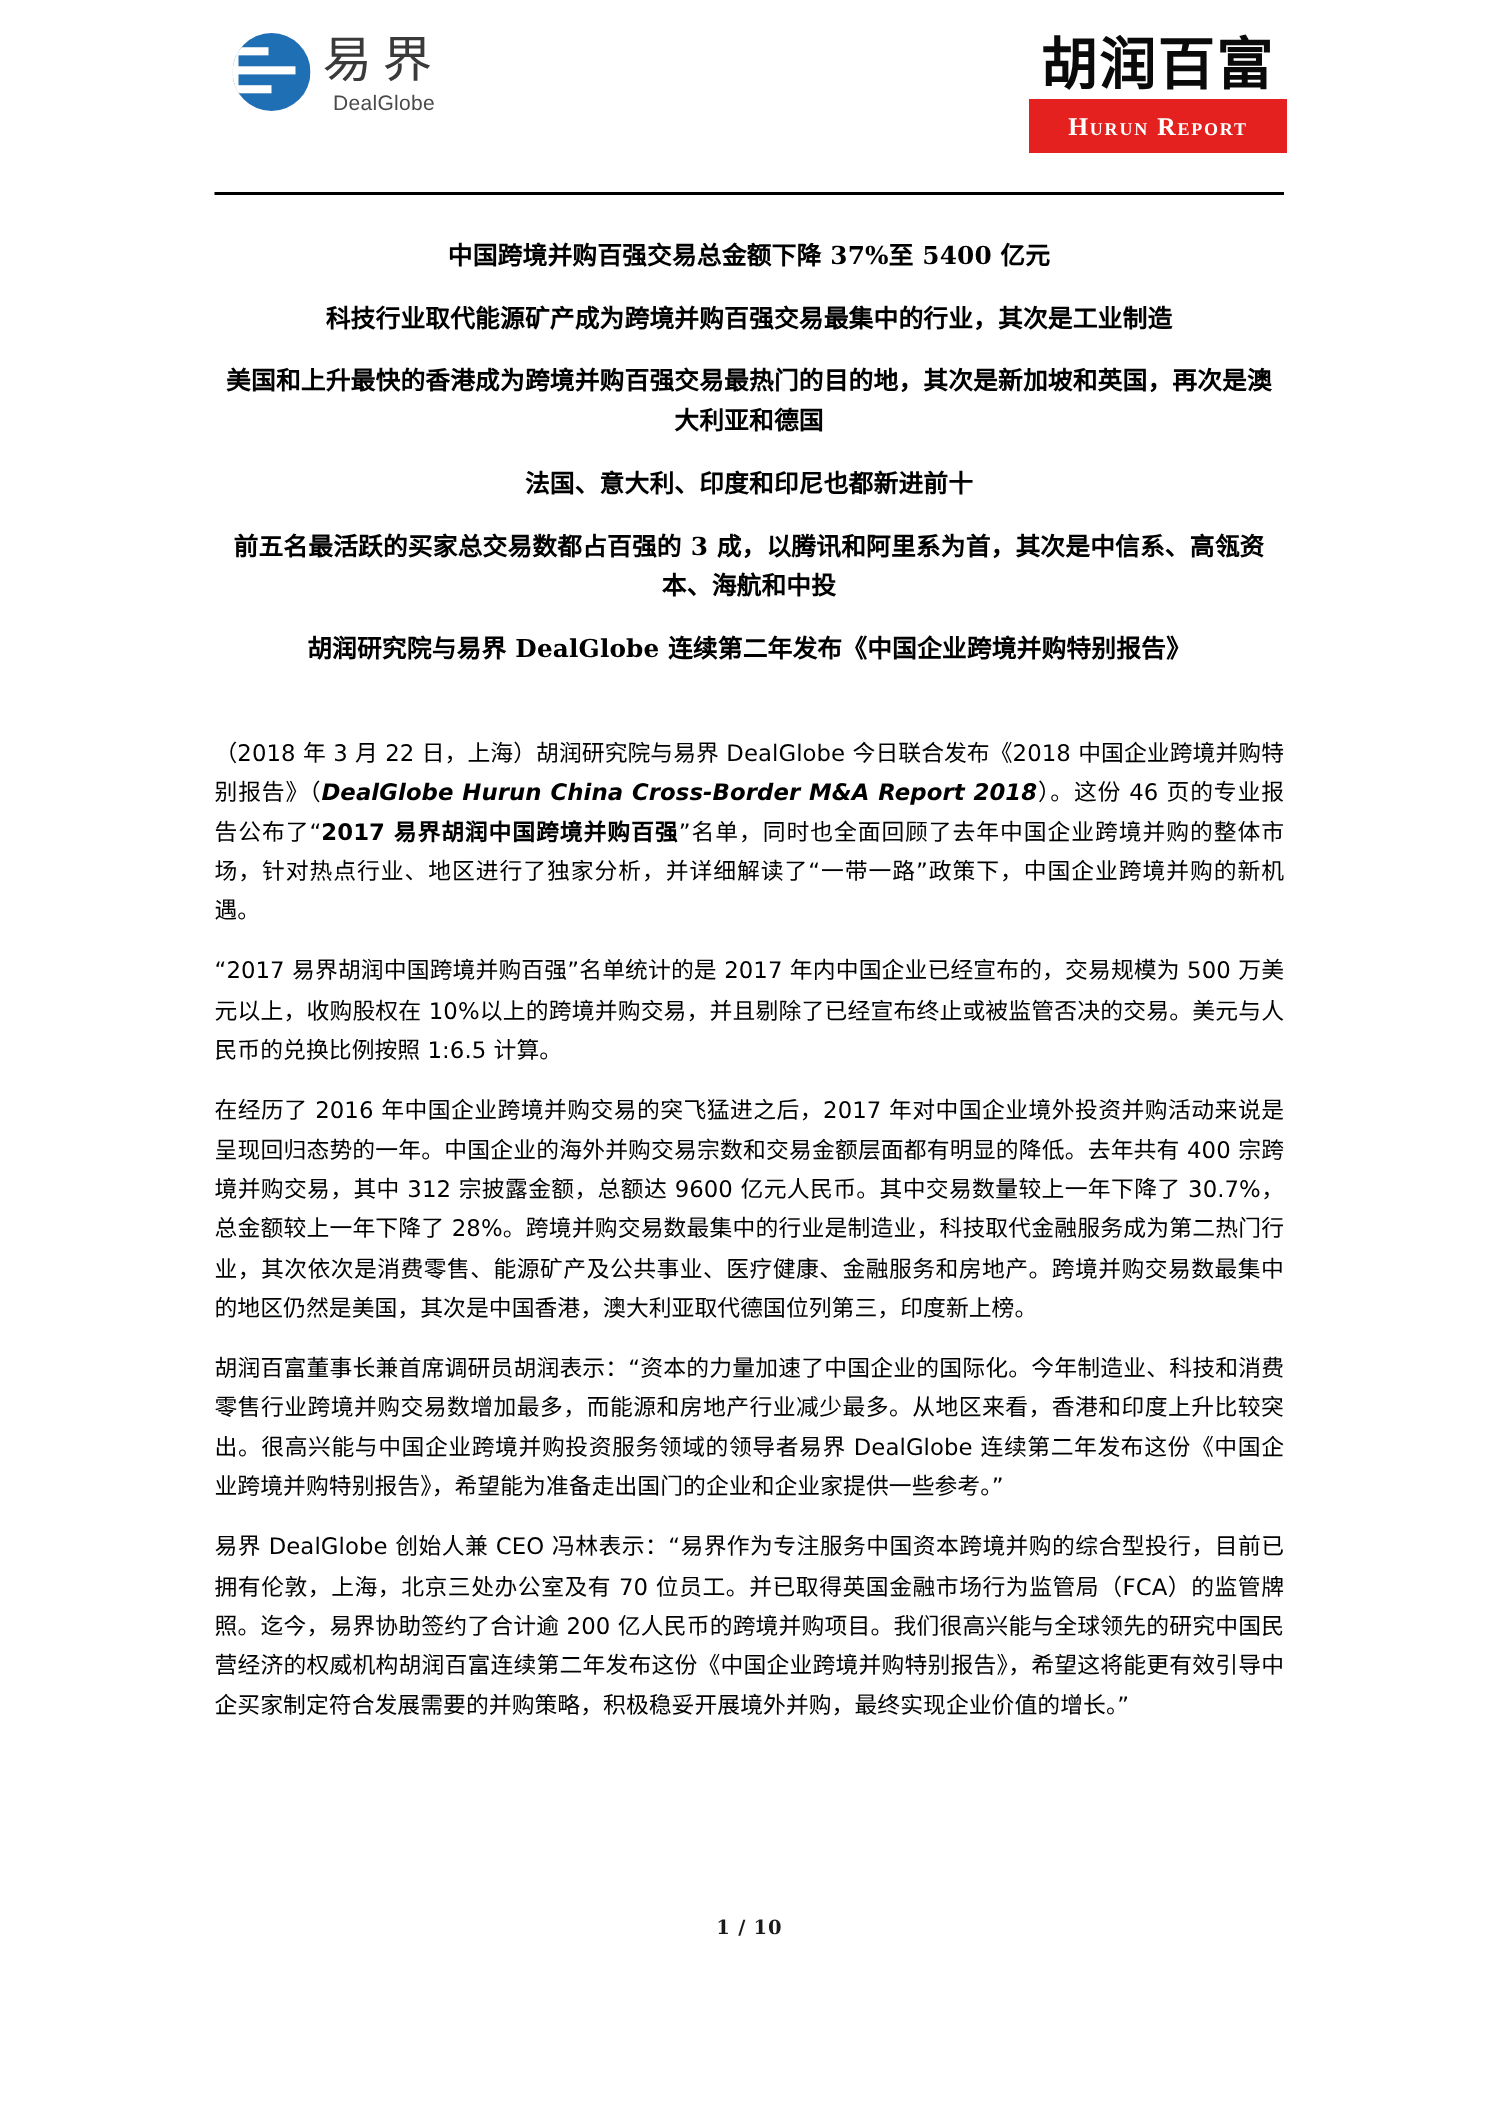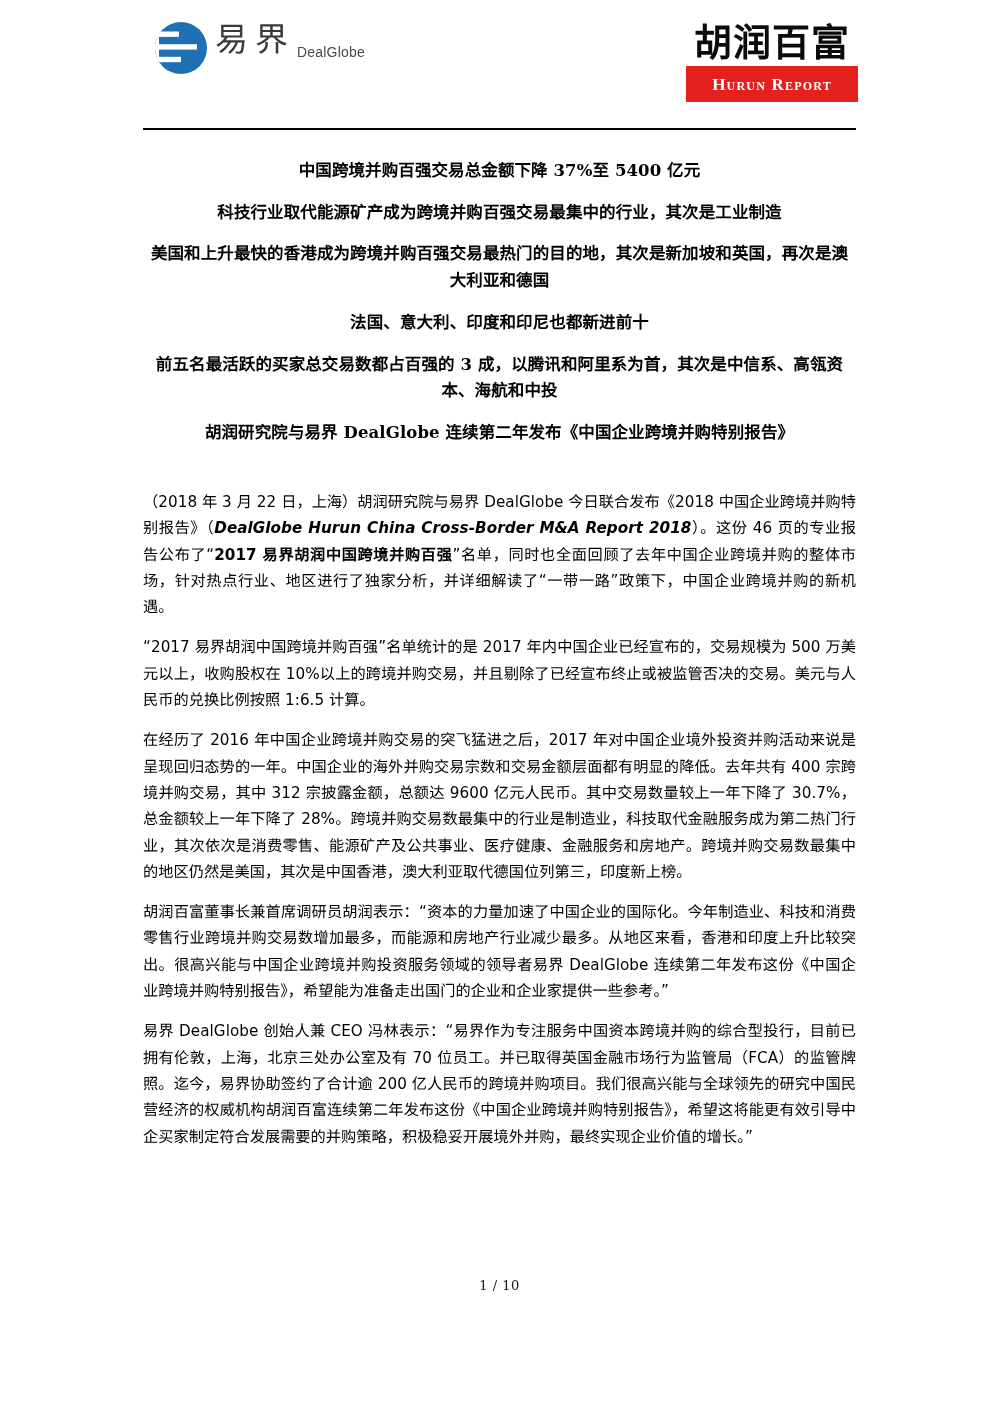--- a/index.html
+++ b/index.html
@@ -53,22 +53,22 @@
     flex: none;
   }
   .dg-mark .disc {
     position: absolute;
     left: 0; top: 0;
     width: 52px; height: 52px;
   }
   .dg-word {
     margin-left: 8px;
     display: flex;
-    flex-direction: row;
-    align-items: flex-end;
+    flex-direction: column;
+    align-items: center;
     line-height: 1;
   }
   .dg-cn {
     font-family: "DejaVu Sans", "Liberation Sans", sans-serif;
     font-size: 33px;
     letter-spacing: 7px;
     color: #3a3a3a;
     line-height: 1.12;
   }
   .dg-en {
@@ -164,21 +164,21 @@
   
   .footer {
     position: absolute;
     left: 0;
     top: 1276px;
     width: 713px;
     text-align: center;
   }
   .page-num {
     font-family: "DejaVu Serif", "Liberation Serif", serif;
-    font-weight: normal;
+    font-weight: bold;
     font-size: 13px;
     color: #1a1a1a;
     letter-spacing: 0.5px;
   }
 </style>
 </head>
 <body>
 
 <div class="page">
   <div class="content">

